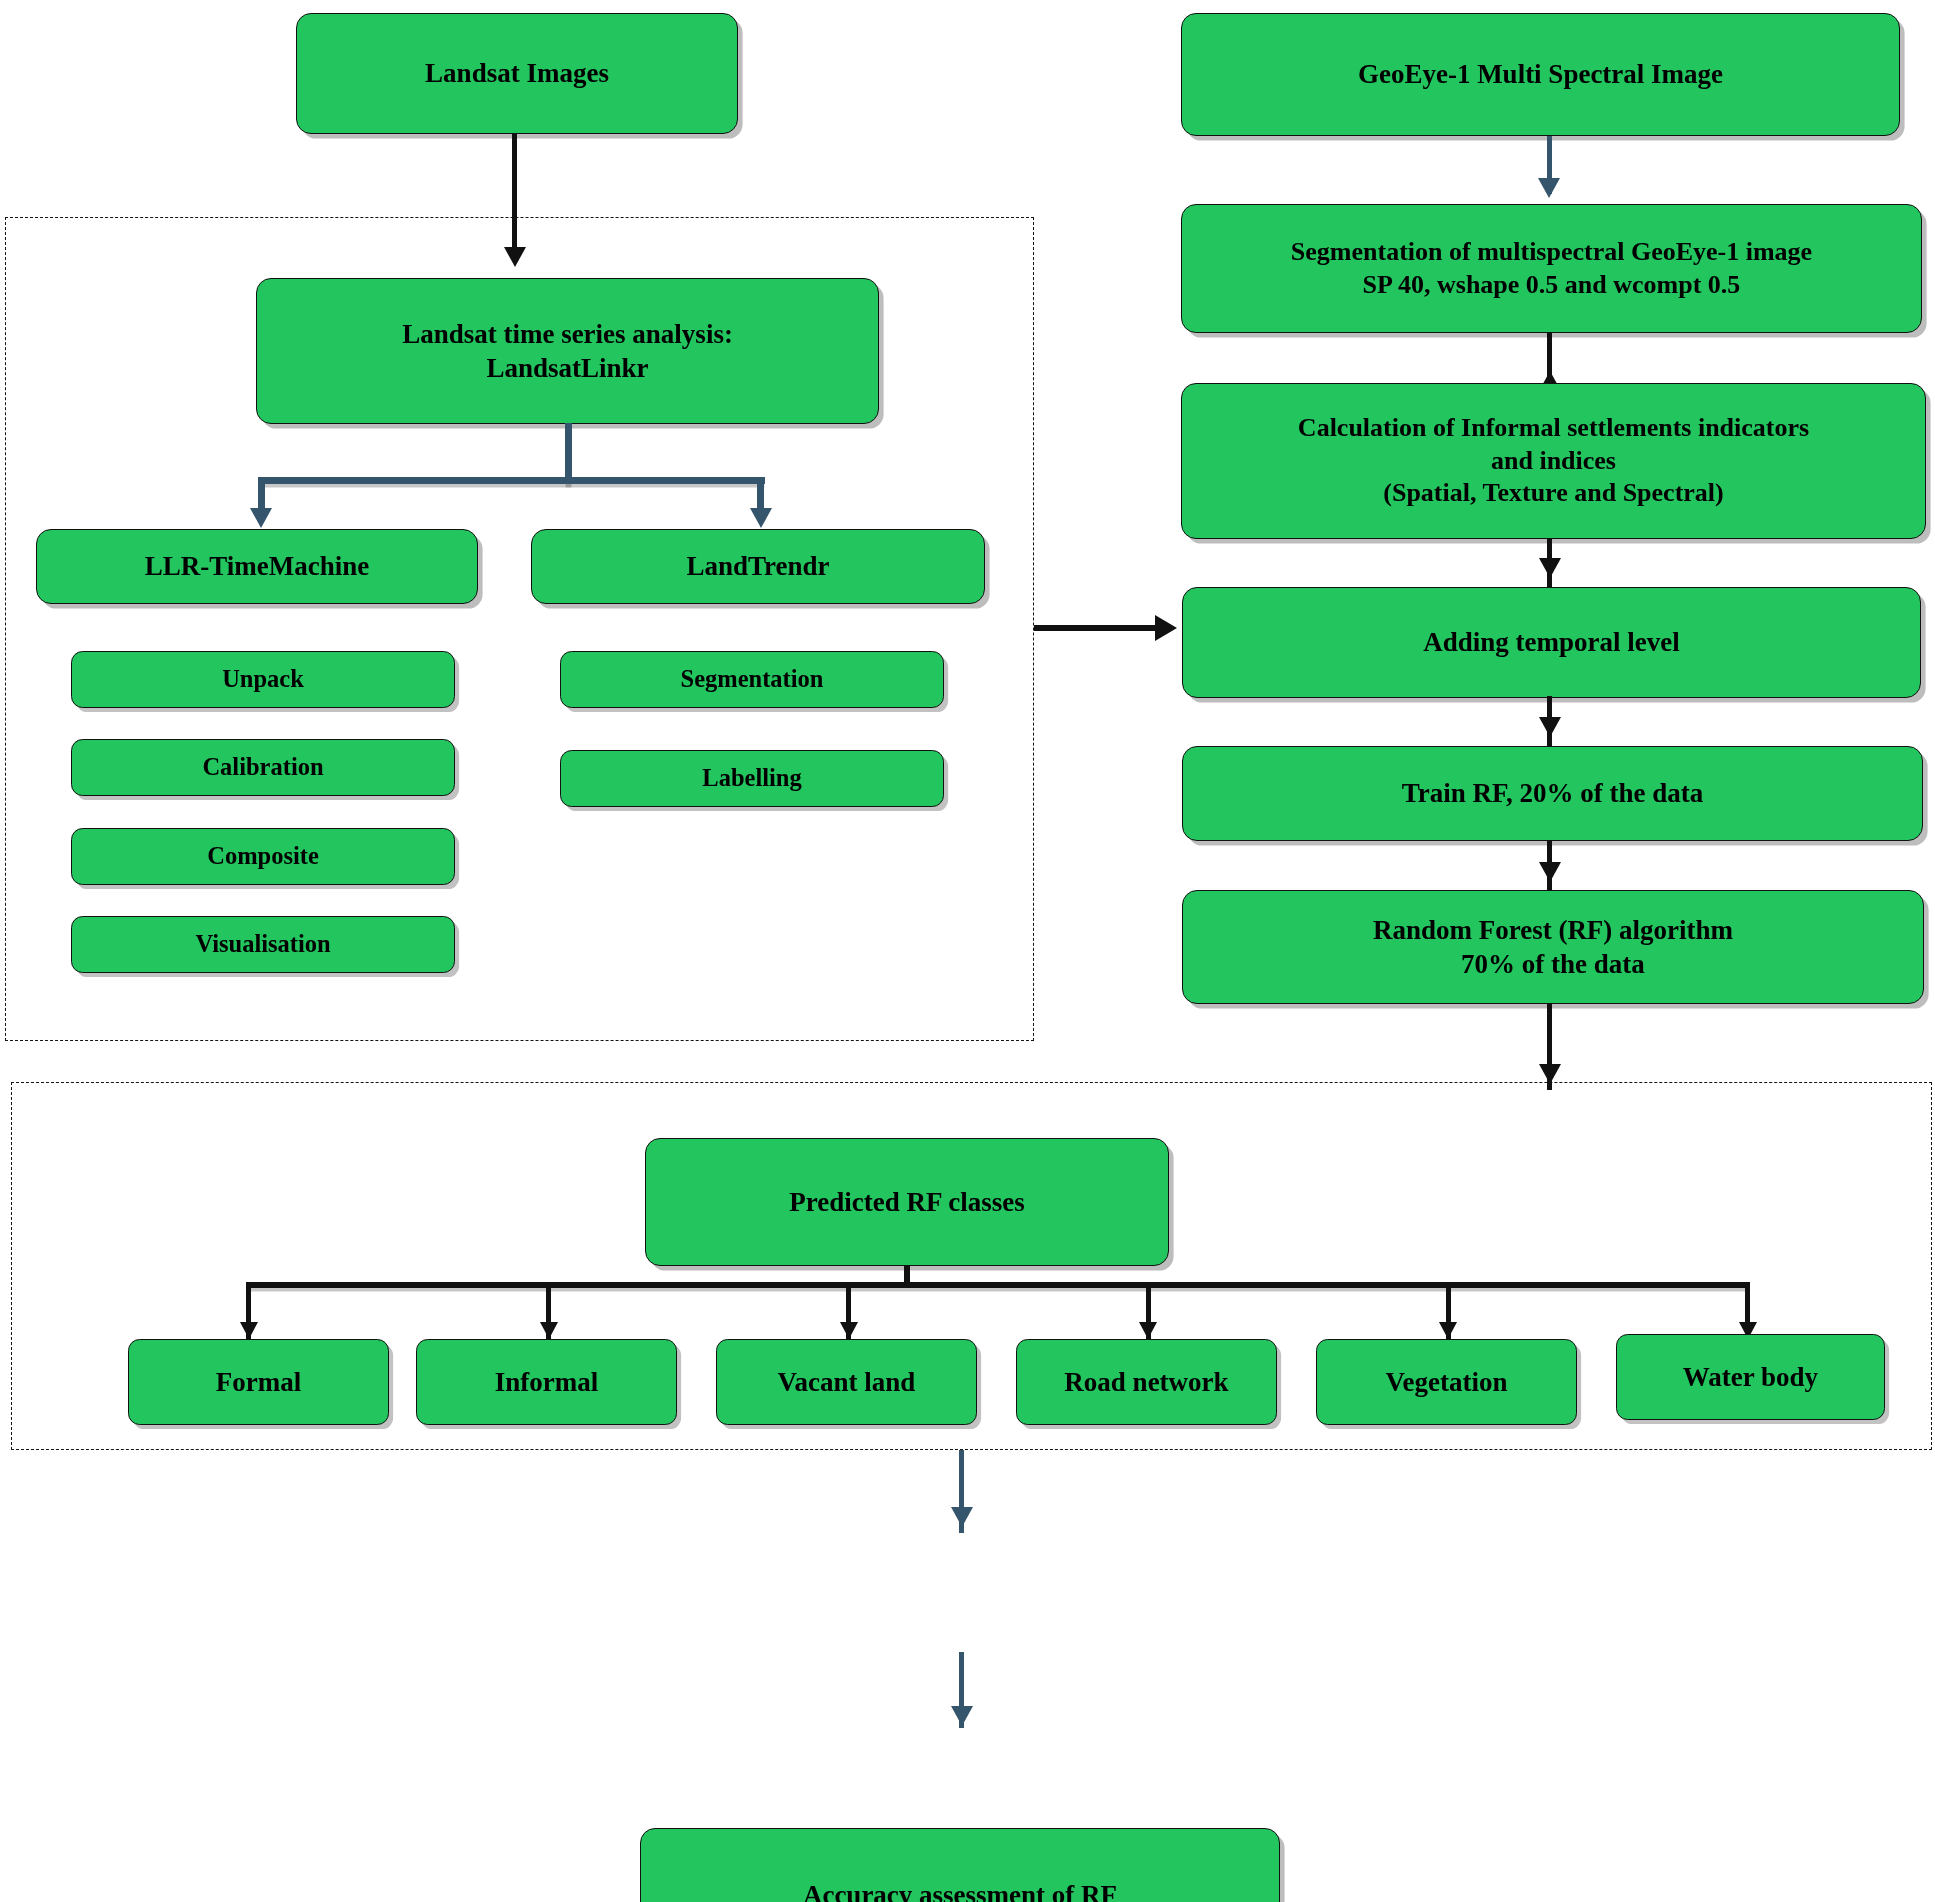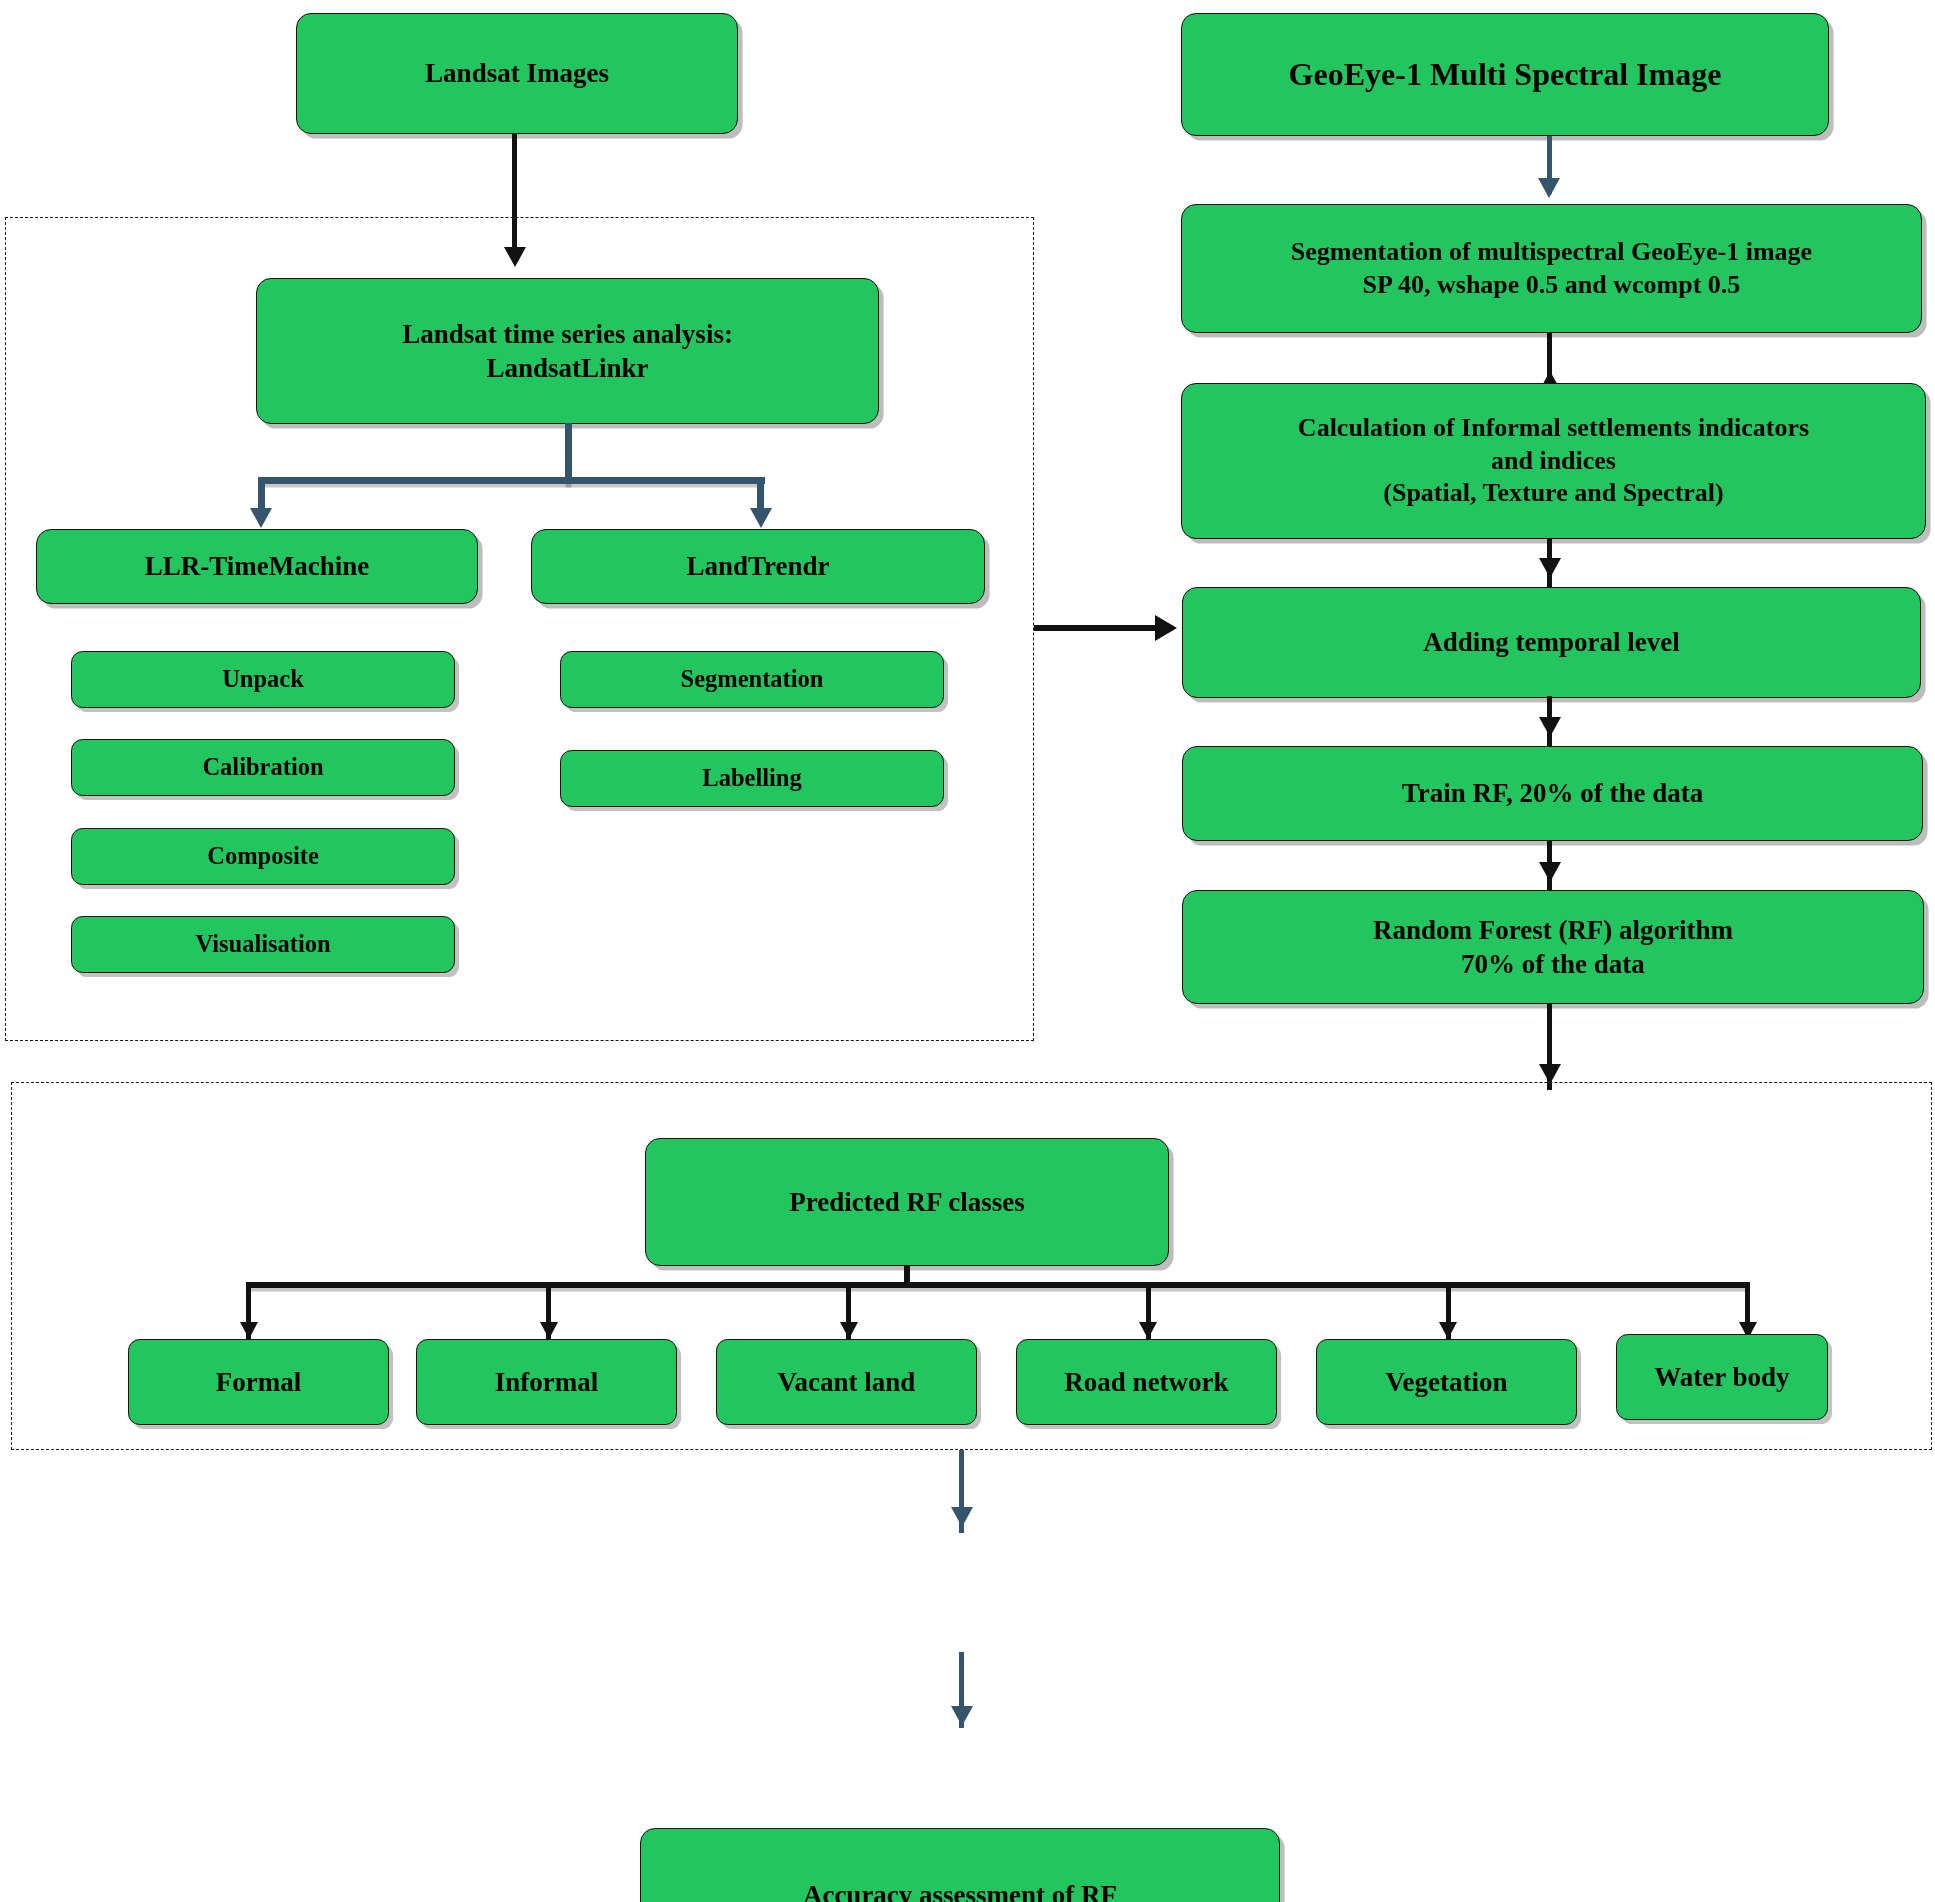--- a/index.html
+++ b/index.html
@@ -59,21 +59,21 @@
 <div id="stage">
 
   <div class="panel" style="left:4.7px;top:217px;width:1029px;height:824px;"></div>
 
   <div class="panel" style="left:10.5px;top:1082px;width:1921px;height:368px;"></div>
 
   <div class="box" style="left:296px;top:13px;width:442px;height:121px;font-size:27px;">
     <span>Landsat Images</span>
   </div>
 
-  <div class="box" style="left:1181px;top:13px;width:648px;height:123px;font-size:32px;">
+  <div class="box" style="left:1181px;top:13px;width:719px;height:123px;font-size:27px;">
     <span>GeoEye-1 Multi Spectral Image</span>
   </div>
 
   <div class="vline" style="left:512px;top:134px;width:5.2px;height:116px;"></div>
   <div class="arrow-d" style="left:504px;top:247px;"></div>
 
   <div class="vline blue" style="left:1547px;top:136px;width:5.2px;height:58px;"></div>
   <div class="arrow-d blue" style="left:1538px;top:178px;"></div>
 
   <div class="box" style="left:1181px;top:204px;width:741px;height:129px;font-size:26px;white-space:pre-line;">
@@ -191,21 +191,21 @@
   </div>
   <div class="box small" style="left:716px;top:1339px;width:261px;height:86px;font-size:27px;">
     <span>Vacant land</span>
   </div>
   <div class="box small" style="left:1016px;top:1339px;width:261px;height:86px;font-size:27px;">
     <span>Road network</span>
   </div>
   <div class="box small" style="left:1316px;top:1339px;width:261px;height:86px;font-size:27px;">
     <span>Vegetation</span>
   </div>
-  <div class="box small" style="left:1616px;top:1334px;width:212px;height:86px;font-size:27px;">
+  <div class="box small" style="left:1616px;top:1334px;width:269px;height:86px;font-size:27px;">
     <span>Water body</span>
   </div>
 
   <div class="vline blue" style="left:959px;top:1450px;width:5.2px;height:83px;"></div>
   <div class="arrow-d blue" style="left:951px;top:1507px;"></div>
 
 
   <div class="vline blue" style="left:959px;top:1652px;width:5.2px;height:76px;"></div>
   <div class="arrow-d blue" style="left:951px;top:1706px;"></div>
 

